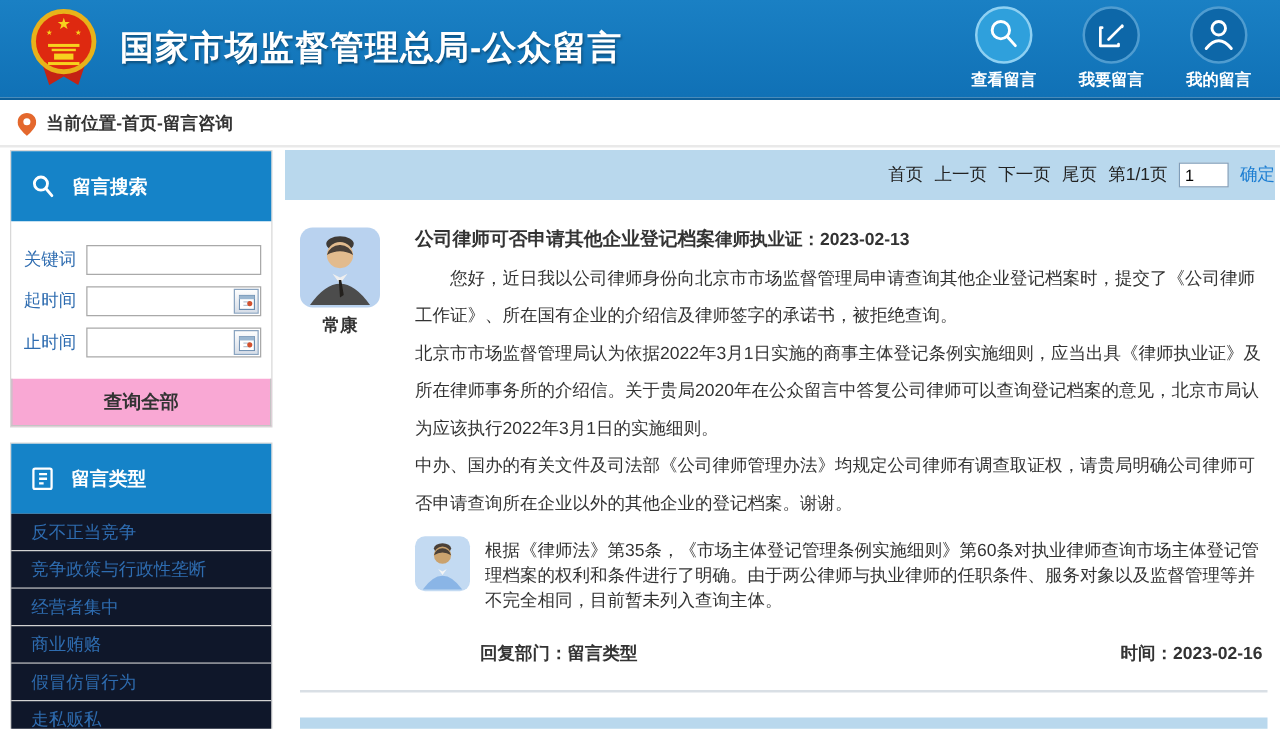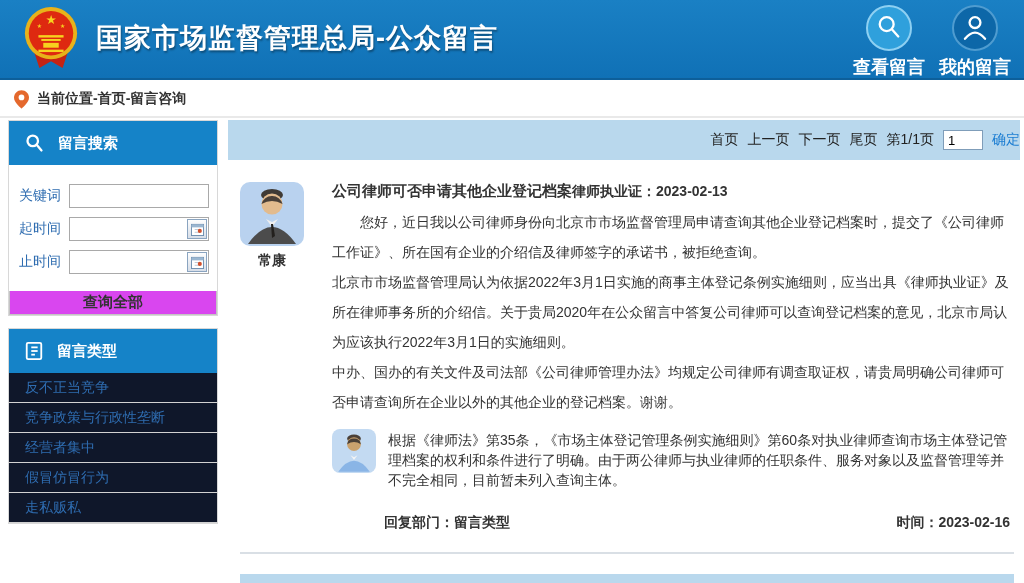--- a/index.html
+++ b/index.html
@@ -14,39 +14,39 @@
   .header { position:absolute; top:0; left:0; width:1024px; height:80px;
     background:linear-gradient(#1a80c4,#1071b6); border-bottom:2px solid #0d5f9a; }
   .emblem { position:absolute; left:22px; top:6px; width:58px; height:66px; }
   .site-title { position:absolute; left:96px; top:20px; font-size:27px; font-weight:bold;
     color:#fff; letter-spacing:1px; text-shadow:1px 2px 2px rgba(0,0,0,.35); white-space:nowrap; }
   .top-nav { position:absolute; right:14px; top:5px; display:flex; gap:16px; }
   .nav-item { width:70px; display:flex; flex-direction:column; align-items:center; cursor:pointer; }
   .nav-circle { width:46px; height:46px; border-radius:50%; background:#0d67a8;
     border:2px solid #4f9cd0; display:flex; align-items:center; justify-content:center; }
   .nav-item.active .nav-circle { background:#2fa0dc; border-color:#8ed0f2; }
-  .nav-label { margin-top:4px; color:#fff; font-size:18px; font-weight:bold; white-space:nowrap; }
+  .nav-label { margin-top:4px; color:#fff; font-size:13px; font-weight:bold; white-space:nowrap; }
   
   .breadcrumb { position:absolute; top:82px; left:0; width:1024px; height:36px; background:#fff;
     border-bottom:2px solid #e9e9e9; display:flex; align-items:center; padding-left:14px; }
   .breadcrumb-text { font-weight:bold; font-size:14px; color:#333; margin-left:8px; }
   
   .sidebar { position:absolute; left:8px; top:120px; width:210px; }
   .panel { border:1px solid #d8d8d8; background:#fff; }
-  .panel-head { height:44px; background:#1583c8; color:#fff; display:flex; align-items:center;
+  .panel-head { height:56px; background:#1583c8; color:#fff; display:flex; align-items:center;
     padding-left:15px; gap:13px; font-size:15px; font-weight:bold; }
   .search-body { padding:10px 8px 8px 4px; }
   .field-row { display:flex; align-items:center; margin:9px 0; }
   .field-label { width:56px; color:#2e6cb0; font-size:14px; padding-left:6px; white-space:nowrap; }
   .input-wrap { position:relative; flex:1; }
   .input-wrap input { width:100%; height:24px; border:1px solid #a9a9a9; padding:0 4px; font-size:13px; }
   .cal-btn { position:absolute; right:2px; top:2px; width:20px; height:20px; padding:0;
     border:1px solid #8aa4c0; background:linear-gradient(#fdfdfd,#d7dee8);
     display:flex; align-items:center; justify-content:center; cursor:pointer; }
-  .query-all { height:24px; background:#d946ef; border:1px solid #c4c4c4; border-top:none;
+  .query-all { height:38px; background:#f9a8d4; border:1px solid #c4c4c4; border-top:none;
     display:flex; align-items:center; justify-content:center;
     font-size:15px; font-weight:bold; color:#333; cursor:pointer; }
   .types-panel { margin-top:12px; }
   .type-item { height:30px; line-height:29px; padding-left:16px; color:#2e6cb0; font-size:14px;
     background:#0f172a; border-bottom:1px solid #d2d2d2; white-space:nowrap; overflow:hidden; cursor:pointer; }
   
   .main { position:absolute; left:228px; top:120px; width:792px; }
   .pagebar { height:40px; background:#b9d8ed; display:flex; align-items:center;
     justify-content:flex-end; gap:9px; font-size:14px; color:#222; }
   .pagebar .pg-link { cursor:pointer; white-space:nowrap; }
@@ -97,20 +97,30 @@
       <div class="nav-circle">
         <svg viewBox="0 0 44 44" width="34" height="34" fill="none" stroke="#fff" stroke-width="3" stroke-linecap="round">
           <circle cx="19" cy="17" r="9"></circle>
             <line x1="26" y1="24" x2="34" y2="33"></line>
         </svg>
       </div>
       <div class="nav-label">查看留言</div>
     </div>
     <div class="nav-item">
       <div class="nav-circle">
+        <svg viewBox="0 0 44 44" width="32" height="32" fill="none" stroke="#fff" stroke-width="3" stroke-linecap="round" stroke-linejoin="round">
+          <path d="M12 14 h-2 v20 h20 v-2"></path>
+            <line x1="34" y1="12" x2="19" y2="27"></line>
+            <line x1="34" y1="12" x2="34" y2="13"></line>
+        </svg>
+      </div>
+      <div class="nav-label">我要留言</div>
+    </div>
+    <div class="nav-item">
+      <div class="nav-circle">
         <svg viewBox="0 0 44 44" width="34" height="34" fill="none" stroke="#fff" stroke-width="3" stroke-linecap="round">
           <circle cx="22" cy="15" r="7"></circle>
             <path d="M9 36 q13 -16 26 0"></path>
         </svg>
       </div>
       <div class="nav-label">我的留言</div>
     </div>
   </div>
 </div>
 
@@ -184,20 +194,21 @@
           <line x1="8" y1="7" x2="15" y2="7"></line>
             <line x1="8" y1="11" x2="15" y2="11"></line>
             <line x1="8" y1="15" x2="12" y2="15"></line>
         </svg>
       </span>
       <span>留言类型</span>
     </div>
     <div class="type-item">反不正当竞争</div>
     <div class="type-item">竞争政策与行政性垄断</div>
     <div class="type-item">经营者集中</div>
+    <div class="type-item">商业贿赂</div>
     <div class="type-item">假冒仿冒行为</div>
     <div class="type-item">走私贩私</div>
 
   </div>
 </div>
 
 <div class="main">
 
   <div class="pagebar">
     <span class="pg-link">首页</span>

